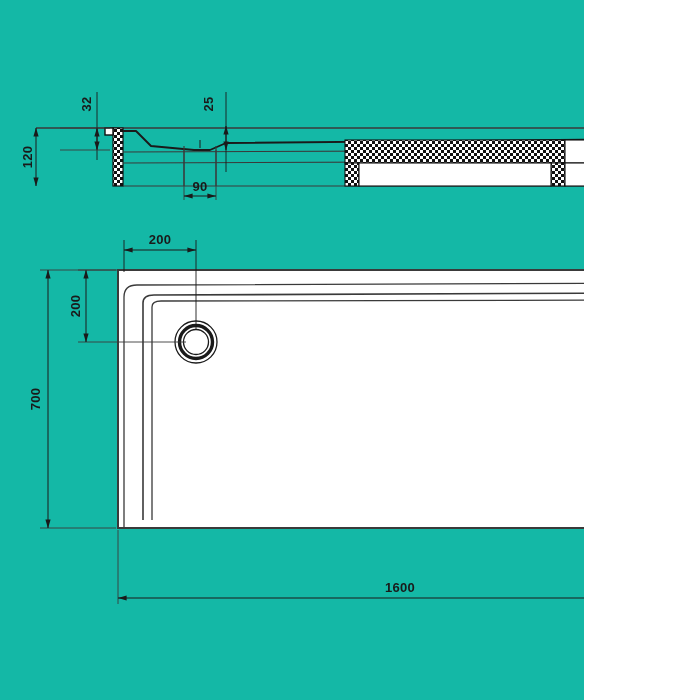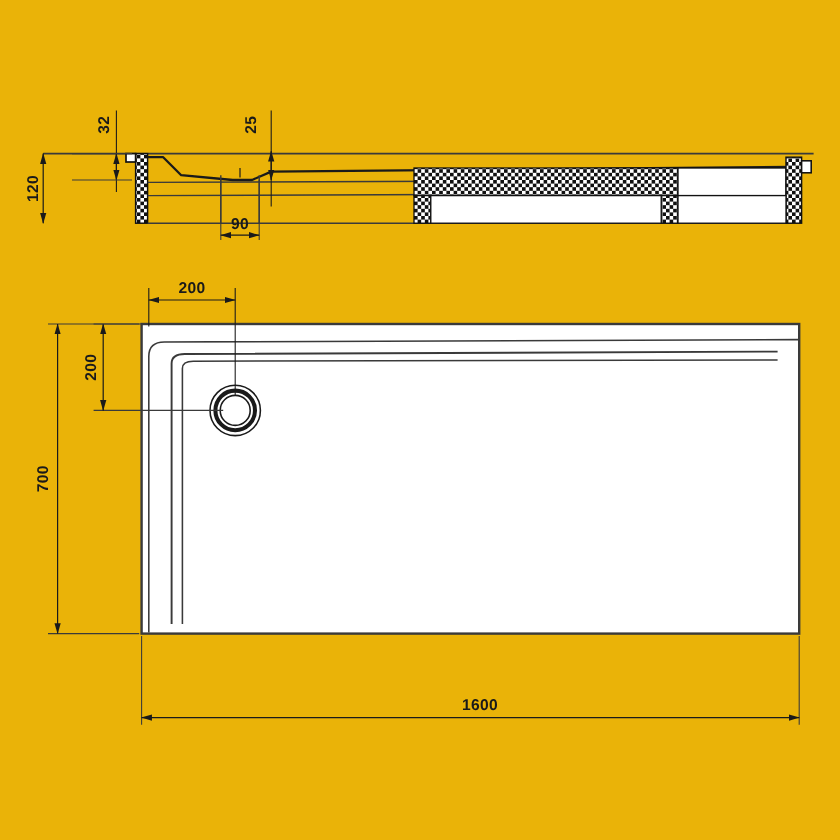--- a/index.html
+++ b/index.html
@@ -1,19 +1,19 @@
 <!DOCTYPE html>
 <html><head>
 <meta charset="utf-8">
 <style>
   html,body{margin:0;padding:0;background:#ffffff;}
   #root{
     position:relative;
-    width:700px;height:700px;
-    background:#eab308;
+    width:584px;height:700px;
+    background:#14b8a6;
     font-family:"Liberation Sans", sans-serif;
     overflow:hidden;
     text-align:right;
   }
   svg{display:block;}
   .dimtext{
     font-family:"Liberation Sans", sans-serif;
     font-size:13px;
     font-weight:bold;
     fill:#1a1a1a;

